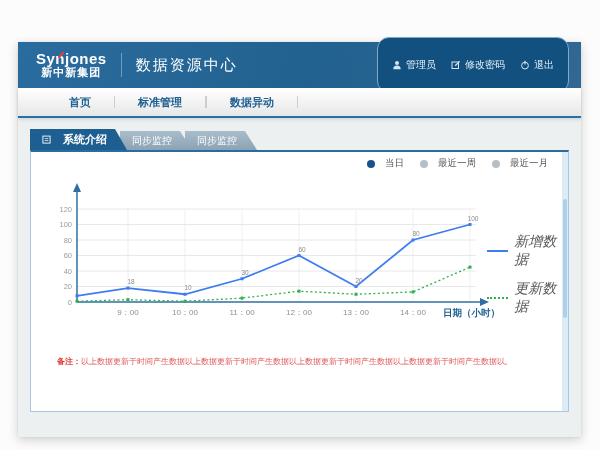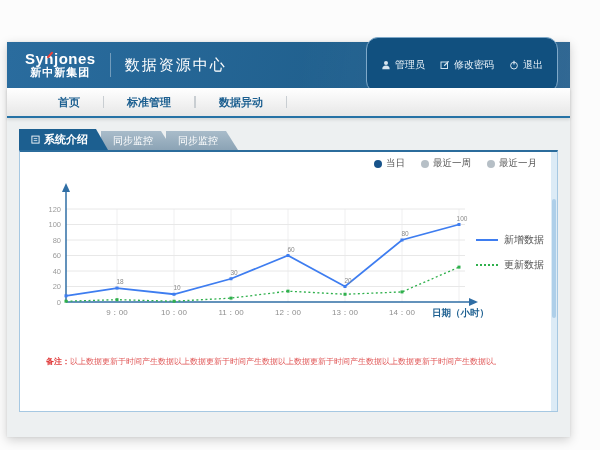--- a/index.html
+++ b/index.html
@@ -1,19 +1,19 @@
 <!DOCTYPE html>
 <html><head>
 <meta charset="utf-8">
 <style>
   * { margin:0; padding:0; box-sizing:border-box; }
   html,body { width:600px; height:450px; background:#fcfcfc; overflow:hidden;
               font-family:"Liberation Sans","DejaVu Sans",sans-serif; }
 
-  .app { position:absolute; left:7px; top:42px; width:563px; height:395px;
+  .app { position:absolute; left:18px; top:42px; width:563px; height:395px;
          background:#edf0f1; box-shadow:0 3px 10px rgba(0,0,0,.18),0 0 2px rgba(0,0,0,.08); }
 
   
   .hdr { position:relative; height:46px; display:flex; align-items:center; padding:0 12px;
          background:linear-gradient(105deg,#2a6c9e 0%,#21618f 55%,#1a5787 100%); }
   .hdr::after { content:''; position:absolute; right:0; top:0; width:48%; height:100%;
          background:linear-gradient(100deg,rgba(255,255,255,0) 0%,rgba(255,255,255,.05) 55%,rgba(255,255,255,.10) 100%);
          pointer-events:none; }
   .logo { position:relative; text-align:center; color:#fff; line-height:1.05; padding-left:6px; }
   .logo-en { font-size:15px; font-weight:bold; letter-spacing:.5px; }
@@ -30,41 +30,41 @@
 
   
   .nav { position:relative; z-index:2; height:30px; display:flex; align-items:center; padding-left:28px;
          background:linear-gradient(#ffffff,#e7e7e7); border-bottom:2px solid #2672a5;
          box-shadow:0 2px 3px rgba(0,0,0,.10); }
   .nav-item { font-size:11px; font-weight:bold; color:#1c5f90; padding:0 23px; cursor:pointer;font-family:Liberation Mono, monospace; }
   .nav-sep { width:1px; height:12px; background:#c9ced2; }
 
   
   .tabs { display:flex; align-items:flex-end; margin:11px 0 0 12px; height:21px; position:relative; z-index:3; }
-  .tab { position:relative; height:19px; display:flex; align-items:center; gap:4px;
+  .tab { position:relative; height:19px; display:flex; align-items:center; gap:12px;
          padding:0 20px 0 12px; font-size:10px; color:#fff; cursor:pointer;
          clip-path:polygon(0 0,calc(100% - 12px) 0,100% 100%,0 100%);
          background:linear-gradient(#a9bcca,#8ba3b5); margin-right:-7px; }
   .tab.active { height:21px; background:#1c5f90; font-weight:bold; font-size:11px; }
 
   
   .panel { position:relative; margin:0 12px; height:262px; background:#fff;
            border:1px solid #a6c8e2; border-top:2px solid #2b6c9c; }
 
   .filters { position:absolute; top:5px; right:20px; display:flex; gap:16px; align-items:center; }
-  .filter { display:flex; align-items:center; gap:4px; font-size:9.5px; color:#555; cursor:pointer;justify-content:center; }
+  .filter { display:flex; align-items:center; gap:10px; font-size:9.5px; color:#555; cursor:pointer;justify-content:center; }
   .filter .dot { width:8px; height:8px; border-radius:50%; background:#b6bfc6; }
   .filter.selected .dot { background:#17538a; }
 
   .ylabel { position:absolute; left:26px; top:17px; font-size:11px; font-weight:bold; color:#1c5f90; }
 
   #chart { position:absolute; left:19px; top:26px; width:520px; height:150px; }
 
   .legend { position:absolute; left:456px; top:81px; display:flex; flex-direction:column; gap:11px; }
-  .legend-row { display:flex; align-items:center; gap:6px; font-size:10px; color:#555; }
+  .legend-row { display:flex; align-items:center; gap:6px; font-size:14px; color:#555;font-style:italic; }
   .swatch { width:22px; height:0; border-top-width:2px; }
 
   .note { position:absolute; left:26px; top:204px; width:450px; font-size:8px; color:#e05555;
           white-space:nowrap; overflow:hidden; }
   .note-prefix { font-weight:bold; color:#e03b3b; }
 
   .sbar { position:absolute; top:0; right:0; bottom:0; width:6px; background:#dcebf6; cursor:pointer; }
   .sbar .thumb { position:absolute; top:18%; height:46%; left:1px; width:4px;
                  background:#aecfe9; border-radius:2px; cursor:grab; }
 </style>

